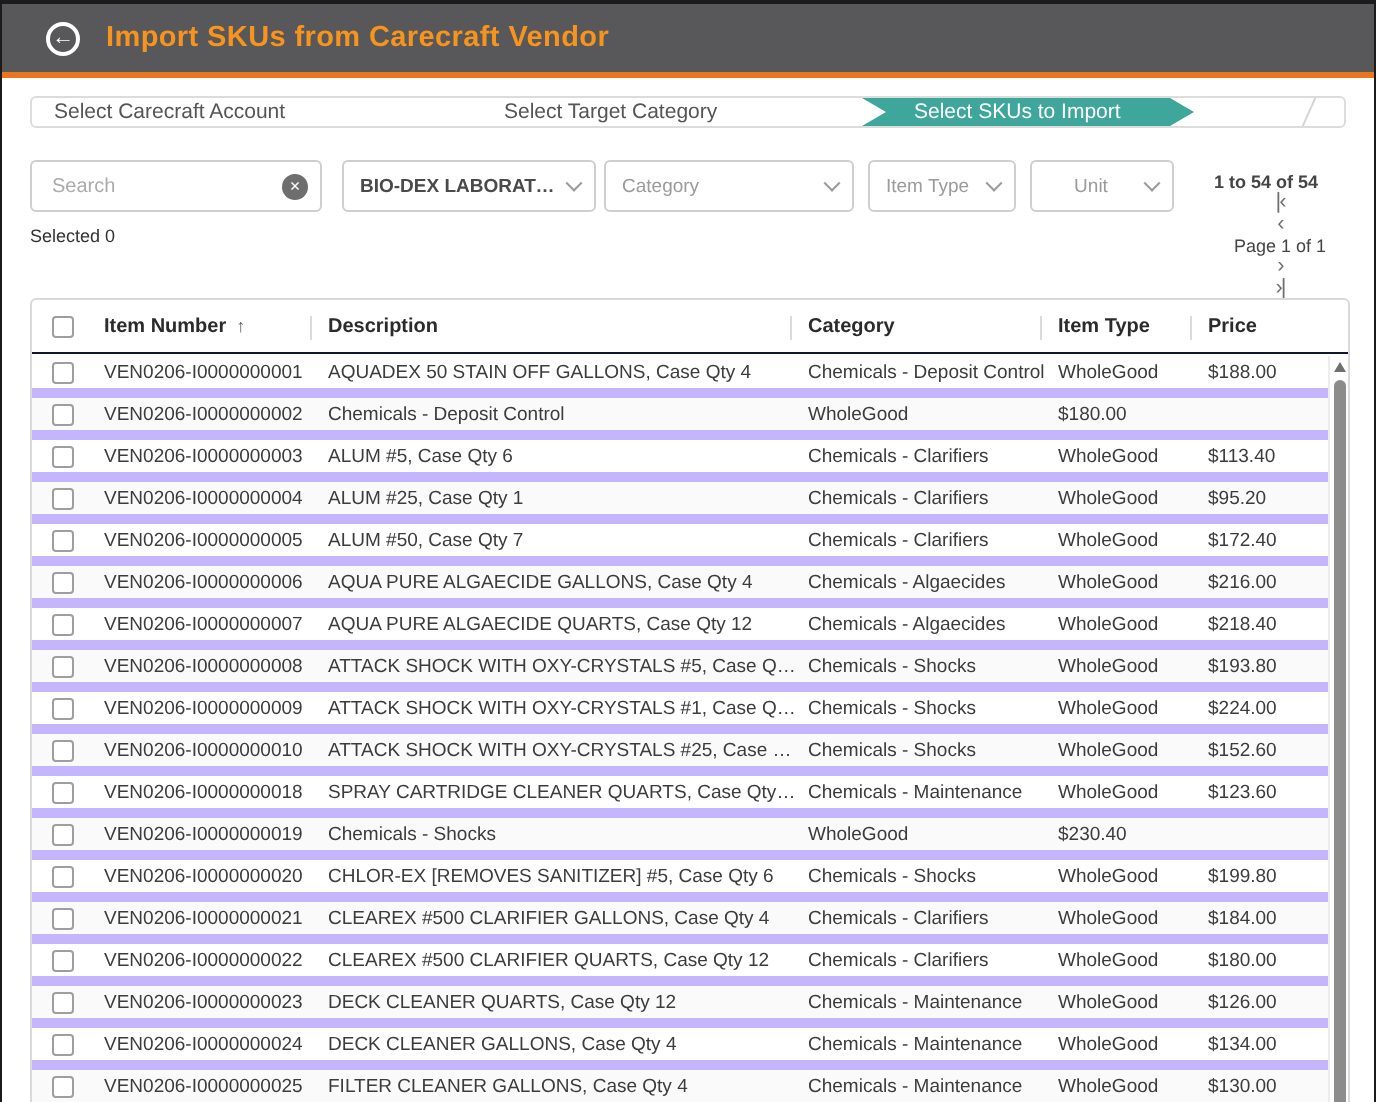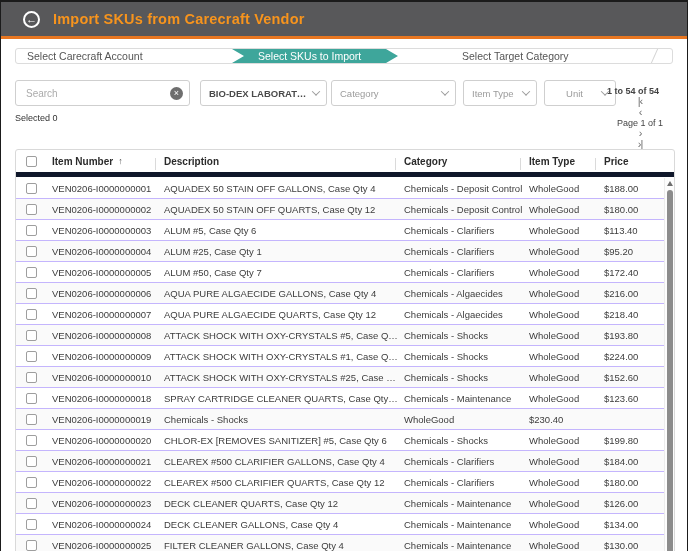--- a/index.html
+++ b/index.html
@@ -15,47 +15,47 @@
   .step{display:flex;align-items:center;}
   .step1{flex:0 0 172px;padding-left:11px;}
   .step-active{flex:0 0 166px;background:#3EA69B;color:#fff;padding-left:26px;
     clip-path:polygon(0 0, calc(100% - 12px) 0, 100% 50%, calc(100% - 12px) 100%, 0 100%, 12px 50%);}
   .step3{flex:0 0 155px;padding-left:20px;}
   .diag{flex:0 0 18px;position:relative;}
   .diag::before{content:"";position:absolute;left:9px;top:-2px;width:1px;height:36px;background:#D5D5D5;transform:rotate(24deg);}
   .step4{flex:1 1 auto;padding-left:10px;}
   
   .filters{margin:16px 14px 0;display:flex;align-items:center;height:26px;}
-  .searchbox{width:175px;height:26px;border:1px solid #CFCFCF;border-radius:3px;display:flex;align-items:center;padding:0 6px 0 8px;}
+  .searchbox{width:146px;height:26px;border:1px solid #CFCFCF;border-radius:3px;display:flex;align-items:center;padding:0 6px 0 8px;}
   .searchbox input{border:0;outline:0;flex:1;font-size:10px;color:#444;min-width:0;background:transparent;}
   .searchbox input::placeholder{color:#ABABAB;}
   .clear-btn{width:13px;height:13px;border-radius:50%;background:#6E6E6E;color:#fff;font-size:9px;line-height:13px;text-align:center;cursor:pointer;flex:0 0 auto;}
   .dd{height:26px;border:1px solid #CFCFCF;border-radius:3px;display:flex;align-items:center;padding:0 7px 0 8px;cursor:pointer;}
   .dd .val{flex:1;font-size:9.5px;font-weight:bold;color:#4A4A4A;white-space:nowrap;overflow:hidden;text-overflow:ellipsis;}
   .dd .ph{font-weight:normal;color:#9B9B9B;}
   .chev{width:6px;height:6px;border-right:1.4px solid #9B9B9B;border-bottom:1.4px solid #9B9B9B;transform:rotate(45deg) translate(-1px,-1px);margin-left:6px;flex:0 0 auto;}
   .dd-vendor{width:127px;margin-left:10px;}
   .dd-category{width:125px;margin-left:4px;}
   .dd-itemtype{width:74px;margin-left:7px;}
   .dd-unit{width:72px;margin-left:7px;text-align:center;}
   
   .toolbar{margin:6px 14px 0;display:flex;align-items:center;justify-content:space-between;height:12px;}
   .sel-count{font-size:9px;font-weight:normal;color:#333;}
   .pag{display:flex;align-items:center;font-size:9px;color:#444;flex-direction:column;}
   .pag .range{font-weight:bold;margin-right:14px;}
   .pag .pbtn{color:#6F6F6F;font-size:11px;line-height:1;margin:0 6px;cursor:pointer;letter-spacing:-1px;}
   .pag .ptext{margin:0 4px;color:#444;}
   
   .tablewrap{position:absolute;left:14px;top:147px;width:660px;height:420px;border:1px solid #D9D9D9;border-radius:3px;background:#fff;overflow:hidden;}
-  .thead{display:grid;grid-template-columns:36px 112px 240px 125px 75px 1fr;height:27px;align-items:center;border-bottom:5px solid #0f172a;font-size:10px;font-weight:bold;color:#2B2B2B;padding-right:10px;}
+  .thead{display:grid;grid-template-columns:36px 112px 240px 125px 75px 1fr;height:27px;align-items:center;border-bottom:1px solid #0f172a;font-size:10px;font-weight:bold;color:#2B2B2B;padding-right:10px;}
   .thead .hc{position:relative;display:flex;align-items:center;height:100%;}
   .thead .hc + .hc + .hc::before{content:"";position:absolute;left:-9px;top:8px;width:1px;height:12px;background:#DADADA;}
   .sort-arrow{font-size:9px;margin-left:5px;color:#555;}
   .tbody{position:absolute;left:0;top:28px;right:10px;bottom:0;}
-  .trow{display:grid;grid-template-columns:36px 112px 240px 125px 75px 1fr;height:21px;align-items:center;font-size:9.5px;color:#3C3C3C;border-bottom:1px solid #c4b5fd;background:#fff;cursor:pointer;}
+  .trow{display:grid;grid-template-columns:36px 112px 240px 125px 75px 1fr;height:21px;align-items:center;font-size:9.5px;color:#3C3C3C;border-bottom:5px solid #c4b5fd;background:#fff;cursor:pointer;}
   .trow:nth-child(even){background:#FAFAFA;}
   .cbx{width:11px;height:11px;border:1.5px solid #9E9E9E;border-radius:2px;margin-left:10px;background:#fff;cursor:pointer;}
   .cell{white-space:nowrap;overflow:hidden;text-overflow:ellipsis;padding-right:6px;}
   
   .vscroll{position:absolute;top:28px;right:0;bottom:0;width:10px;border-left:1px solid #ECECEC;background:#FDFDFD;}
   .vs-up{position:absolute;top:3px;left:2px;width:0;height:0;border-left:3.5px solid transparent;border-right:3.5px solid transparent;border-bottom:5px solid #6F6F6F;cursor:pointer;}
   .vs-thumb{position:absolute;top:12px;left:1.5px;width:6px;bottom:0;background:#8C8C8C;border-radius:4px;cursor:pointer;}
 </style>
 </head>
 <body>
@@ -66,25 +66,25 @@
     <div class="back-circle">
       <span>←</span>
     </div>
     <div class="page-title">Import SKUs from Carecraft Vendor</div>
   </div>
 
   <div class="stepper">
     <div class="step step1">
       <span>Select Carecraft Account</span>
     </div>
+    <div class="step step3">
+      <span>Select Target Category</span>
+    </div>
     <div class="step step-active">
       <span>Select SKUs to Import</span>
-    </div>
-    <div class="step step3">
-      <span>Select Target Category</span>
     </div>
     <div class="diag"></div>
     <div class="step step4">
       <span>Set Retail Margin and Import SKUs</span>
     </div>
   </div>
 
   <div class="filters">
     <div class="searchbox">
       <input type="text" placeholder="Search" style="">
@@ -153,21 +153,20 @@
           <div class="cell">AQUADEX 50 STAIN OFF GALLONS, Case Qty 4</div>
           <div class="cell">Chemicals - Deposit Control</div>
           <div class="cell">WholeGood</div>
           <div class="cell">$188.00</div>
         </div>
         <div class="trow">
           <div>
             <div class="cbx"></div>
           </div>
           <div class="cell">VEN0206-I0000000002</div>
-          <div class="cell">AQUADEX 50 STAIN OFF QUARTS, Case Qty 12</div>
           <div class="cell">Chemicals - Deposit Control</div>
           <div class="cell">WholeGood</div>
           <div class="cell">$180.00</div>
         </div>
         <div class="trow">
           <div>
             <div class="cbx"></div>
           </div>
           <div class="cell">VEN0206-I0000000003</div>
           <div class="cell">ALUM #5, Case Qty 6</div>

